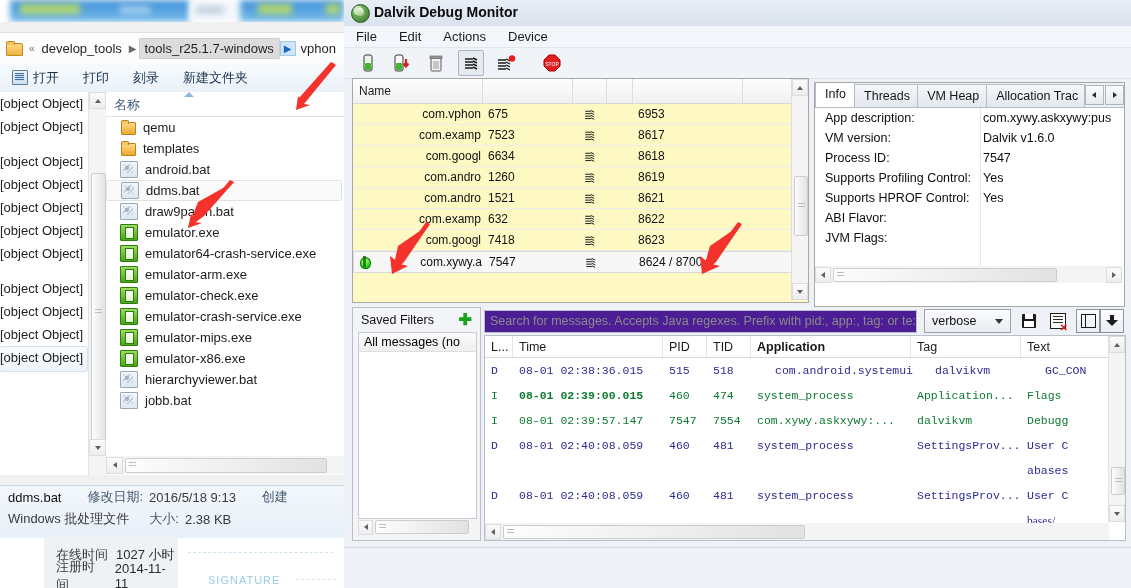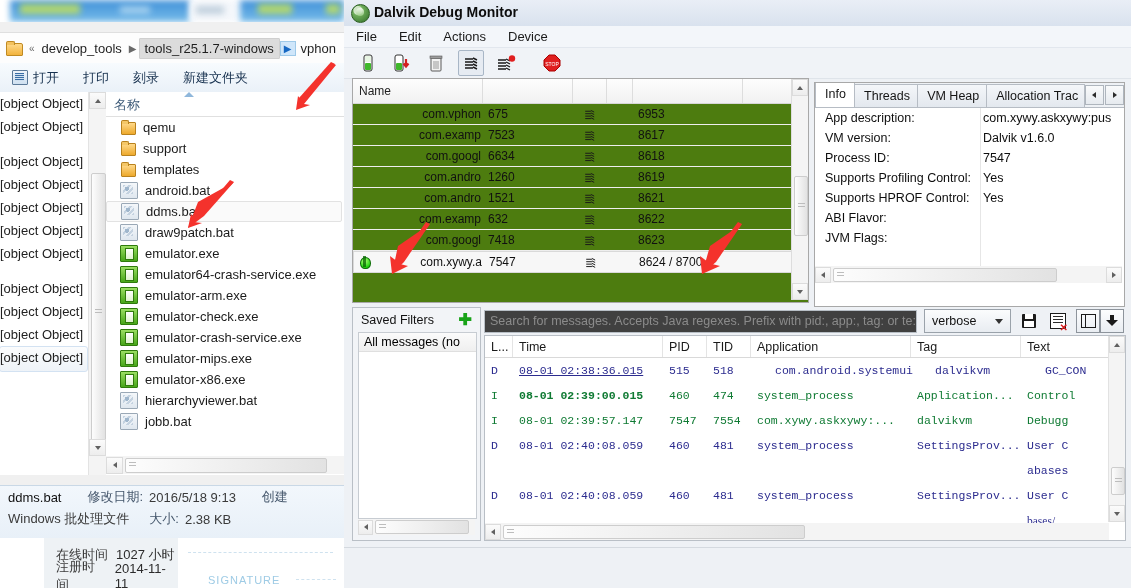--- a/index.html
+++ b/index.html
@@ -113,21 +113,21 @@
 
   #ddms-menu{height:21px;background:#f3f6fa;border-bottom:1px solid #e2e7ee;display:flex;align-items:center;
      padding-left:12px;gap:22px;font-size:13px;color:#1a1a1a;}
   #ddms-toolbar{height:30px;background:#f0f3f7;display:flex;align-items:center;padding-left:12px;gap:10px;
      border-bottom:1px solid #dfe4ea;}
   .tb-btn{width:24px;height:24px;display:flex;align-items:center;justify-content:center;position:relative;}
   .tb-btn.active{background:#e6ebf2;border:1px solid #a8b6c6;border-radius:2px;}
 
   
   #midrow{position:absolute;left:0;top:78px;width:787px;height:225px;}
-  #proc{position:absolute;left:8px;top:0;width:455px;height:223px;background:#4d7c0f;
+  #proc{position:absolute;left:8px;top:0;width:455px;height:223px;background:#fef9c3;
      border:1px solid #a8a8a8;overflow:hidden;}
   #proc-head{height:24px;display:flex;background:linear-gradient(#fdfdfd,#f1f1f1);border-bottom:1px solid #d7d7d7;}
   .ph{border-right:1px solid #ddd;box-sizing:border-box;font-size:12px;color:#222;display:flex;align-items:center;padding-left:6px;}
   .prow{height:20px;display:flex;border-bottom:1px solid #eee;font-size:12px;color:#111;align-items:center;}
   .prow.sel{background:#f7f7f7;border:1px solid #d9d9d9;}
   .pc{box-sizing:border-box;display:flex;align-items:center;overflow:hidden;white-space:nowrap;}
   .pc.name{justify-content:flex-end;padding-right:2px;}
   .pc.num{padding-left:5px;}
   .bug{width:13px;height:12px;position:relative;margin-left:4px;}
   .bug:before{content:"";position:absolute;left:2px;top:1px;width:9px;height:10px;border-radius:50% 50% 45% 45%;
@@ -152,21 +152,21 @@
   #filters{position:absolute;left:8px;top:0;width:127px;height:232px;background:#f2f4f7;border:1px solid #b9bfc6;}
   #f-head{height:24px;display:flex;align-items:center;justify-content:space-between;padding:0 8px 0 8px;font-size:12.5px;color:#111;}
   .plus{color:#19a319;font-weight:bold;font-size:16px;line-height:12px;}
   #f-list{position:absolute;left:5px;top:24px;width:117px;height:185px;background:#fff;border:1px solid #c7ccd2;overflow:hidden;}
   .f-item{height:18px;line-height:18px;font-size:12.5px;padding-left:5px;white-space:nowrap;
      background:linear-gradient(#fbfbfb,#efefef);border-bottom:1px solid #dfdfdf;}
   #f-hsb{position:absolute;left:5px;bottom:5px;width:117px;height:16px;background:#f4f4f4;display:flex;align-items:center;}
 
   #logright{position:absolute;left:140px;top:0;width:640px;height:232px;}
   #searchrow{height:28px;display:flex;align-items:center;gap:7px;}
-  #searchbox{flex:1;height:21px;background:#404040;border:1px solid #b8bfc6;display:flex;align-items:center;
+  #searchbox{flex:1;height:21px;background:#4c1d95;border:1px solid #b8bfc6;display:flex;align-items:center;
      padding-left:5px;font-size:12.5px;color:#8b8b8b;overflow:hidden;white-space:nowrap;}
   #lvlsel{width:78px;height:22px;background:linear-gradient(#fbfcfd,#e8ecf1);border:1px solid #9aa2aa;
      display:flex;align-items:center;padding-left:7px;font-size:12.5px;color:#111;position:relative;}
   #lvlsel .cv{position:absolute;right:7px;top:9px;width:0;height:0;border-left:4px solid transparent;
      border-right:4px solid transparent;border-top:5px solid #333;}
   .lbtn{width:22px;height:22px;display:flex;align-items:center;justify-content:center;position:relative;}
   .lbtn.framed{border:1px solid #8d949c;background:linear-gradient(#fcfdfe,#e9edf2);}
   .save-ico{width:14px;height:14px;background:#1b1b1b;border-radius:1px;position:relative;}
   .save-ico:before{content:"";position:absolute;left:3px;top:0;width:8px;height:5px;background:#fff;}
   .save-ico:after{content:"";position:absolute;left:2px;bottom:1px;width:10px;height:6px;background:#fff;}
@@ -268,24 +268,20 @@
         <span class="sortmark"></span>
         <span class="hl">名称</span>
       </div>
       <div id="fl-rows">
           <div class="file-row">
             <span class="f-ico ic-folder"></span>
             <span>qemu</span>
           </div>
           <div class="file-row">
             <span class="f-ico ic-folder"></span>
-            <span>support</span>
-          </div>
-          <div class="file-row">
-            <span class="f-ico ic-folder"></span>
             <span>templates</span>
           </div>
           <div class="file-row">
             <span class="f-ico ic-bat"></span>
             <span>android.bat</span>
           </div>
           <div class="file-row sel">
             <span class="f-ico ic-bat"></span>
             <span>ddms.bat</span>
           </div>
@@ -709,42 +705,42 @@
             <span class="down-ico"></span>
           </div>
       </div>
 
       <div id="logtable">
         <div id="lt-head">
           <div class="lh" style="width:28px;">L...</div>
           <div class="lh" style="width:150px;">Time</div>
           <div class="lh" style="width:44px;">PID</div>
           <div class="lh" style="width:44px;">TID</div>
-          <div class="lh" style="width:160px;">Application</div>
+          <div class="lh" style="width:160px;font-weight:bold;">Application</div>
           <div class="lh" style="width:110px;">Tag</div>
           <div class="lh" style="width:70px;border-right:none;">Text</div>
         </div>
         <div id="lt-rows">
             <div class="lrow" style="color: rgb(44, 44, 143);">
               <div class="lcell" style="width: 28px;">D</div>
-              <div class="lcell" style="width: 150px; text-decoration: underline;">08-01 02:38:36.015</div>
+              <div class="lcell" style="width: 150px;">08-01 02:38:36.015</div>
               <div class="lcell" style="width: 44px;">515</div>
               <div class="lcell" style="width: 44px;">518</div>
               <div class="lcell" style="width: 160px; margin-left: 18px;">com.android.systemui</div>
               <div class="lcell" style="width: 110px;">dalvikvm</div>
               <div class="lcell" style="width: 70px;">GC_CON</div>
             </div>
             <div class="lrow" style="color: rgb(15, 122, 51);">
               <div class="lcell" style="width: 28px;">I</div>
               <div class="lcell" style="width: 150px; font-weight: bold;">08-01 02:39:00.015</div>
               <div class="lcell" style="width: 44px;">460</div>
               <div class="lcell" style="width: 44px;">474</div>
               <div class="lcell" style="width: 160px;">system_process</div>
               <div class="lcell" style="width: 110px;">Application...</div>
-              <div class="lcell" style="width: 70px;">Control</div>
+              <div class="lcell" style="width: 70px;">Flags</div>
             </div>
             <div class="lrow" style="color: rgb(15, 122, 51);">
               <div class="lcell" style="width: 28px;">I</div>
               <div class="lcell" style="width: 150px;">08-01 02:39:57.147</div>
               <div class="lcell" style="width: 44px;">7547</div>
               <div class="lcell" style="width: 44px;">7554</div>
               <div class="lcell" style="width: 160px;">com.xywy.askxywy:...</div>
               <div class="lcell" style="width: 110px;">dalvikvm</div>
               <div class="lcell" style="width: 70px;">Debugg</div>
             </div>

